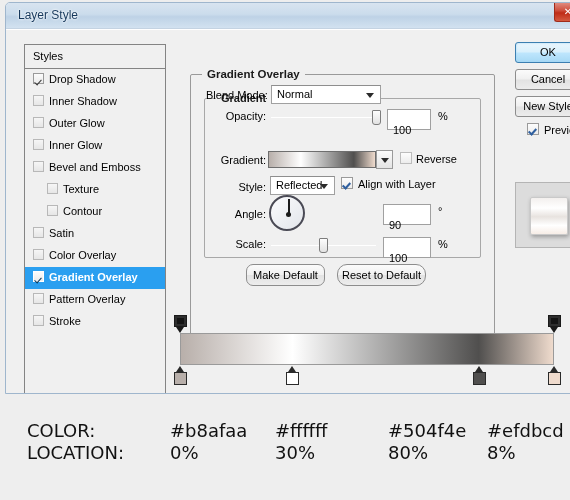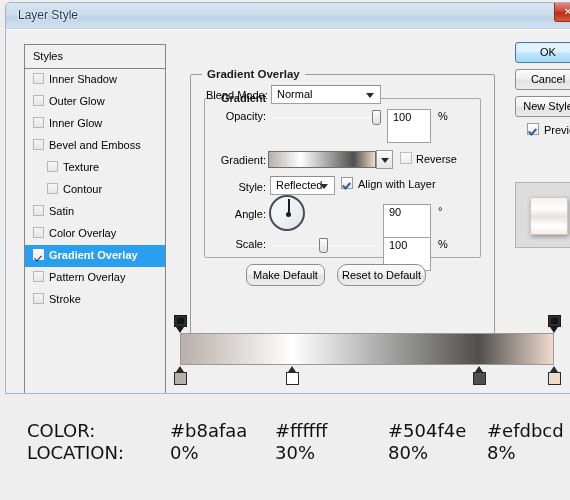--- a/index.html
+++ b/index.html
@@ -186,24 +186,24 @@
     right: 6px; top: 7px;
     width: 0; height: 0;
     border-left: 4px solid transparent;
     border-right: 4px solid transparent;
     border-top: 5px solid #2b2b2b;
   }
   .numbox {
     position: absolute;
     background: #ffffff;
     border: 1px solid #a0a0a0;
-    height: 34px; width: 44px;
-    font-size: 11px;
-    color: #000;
-    padding: 1px 0 0 5px;
+    height: 21px; width: 44px;
+    font-size: 11px;
+    color: #000;
+    padding: 14px 0 0 5px;
   }
   .unit {
     position: absolute;
     font-size: 11px;
     color: #000;
   }
   
   .slider-track {
     position: absolute;
     height: 1px;
@@ -432,20 +432,21 @@
     <div id="close-btn">
       <div id="close-glyph">✕</div>
     </div>
   </div>
 
   <div id="client">
 
     <div id="styles-panel">
       <div class="sb-header">Styles</div>
       <div id="sb-list">
+          <div class="sb-item"><span class="sb-cb checked"></span><span class="sb-label">Drop Shadow</span></div>
           <div class="sb-item"><span class="sb-cb dim"></span><span class="sb-label">Inner Shadow</span></div>
           <div class="sb-item"><span class="sb-cb dim"></span><span class="sb-label">Outer Glow</span></div>
           <div class="sb-item"><span class="sb-cb dim"></span><span class="sb-label">Inner Glow</span></div>
           <div class="sb-item"><span class="sb-cb dim"></span><span class="sb-label">Bevel and Emboss</span></div>
           <div class="sb-item indent"><span class="sb-cb dim"></span><span class="sb-label">Texture</span></div>
           <div class="sb-item indent"><span class="sb-cb dim"></span><span class="sb-label">Contour</span></div>
           <div class="sb-item"><span class="sb-cb dim"></span><span class="sb-label">Satin</span></div>
           <div class="sb-item"><span class="sb-cb dim"></span><span class="sb-label">Color Overlay</span></div>
           <div class="sb-item selected"><span class="sb-cb checked"></span><span class="sb-label">Gradient Overlay</span></div>
           <div class="sb-item"><span class="sb-cb dim"></span><span class="sb-label">Pattern Overlay</span></div>

